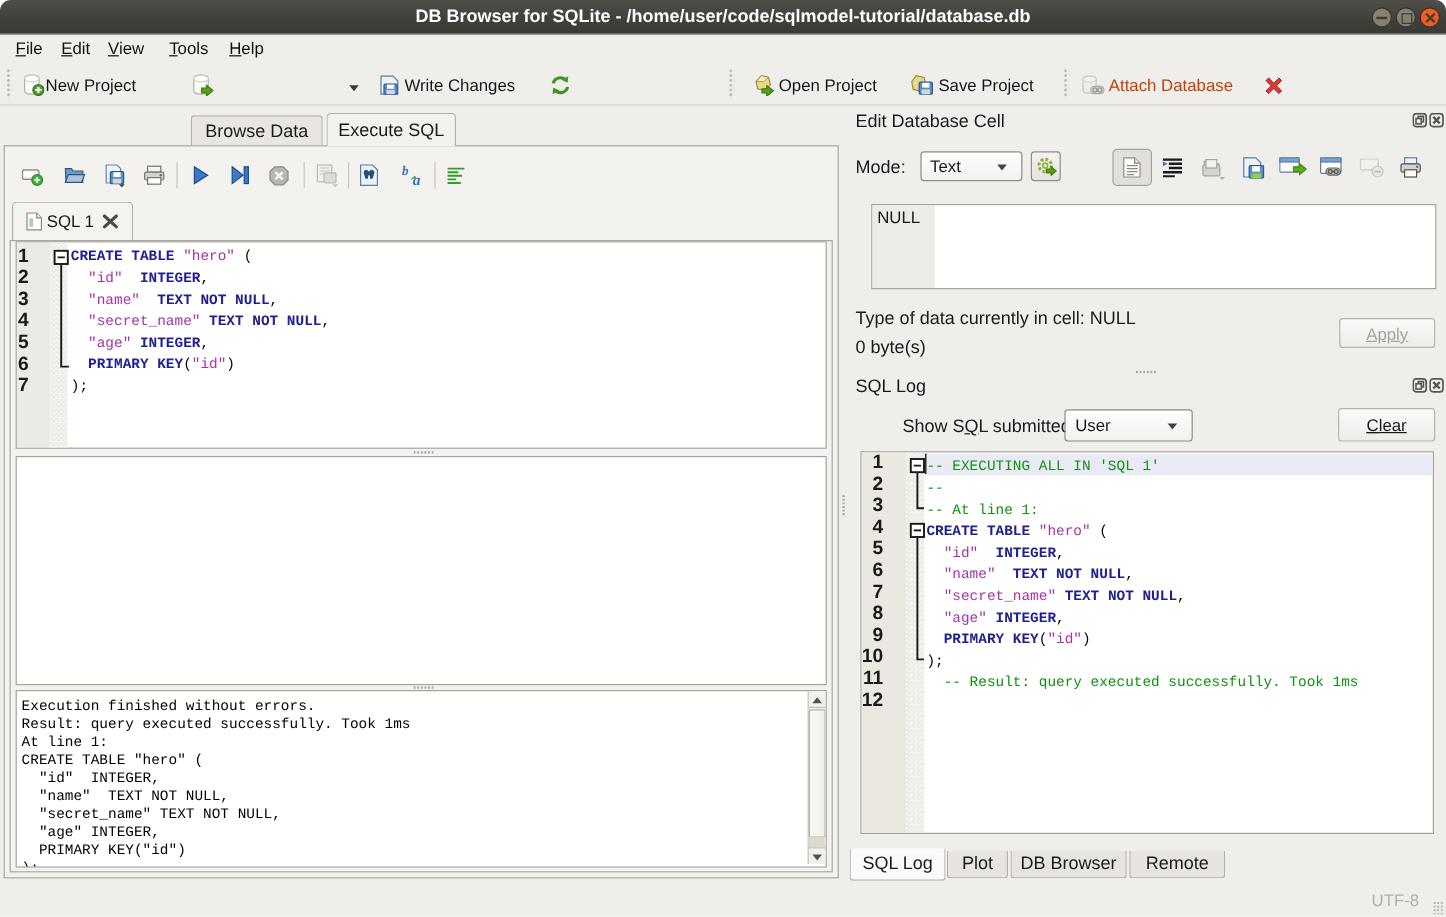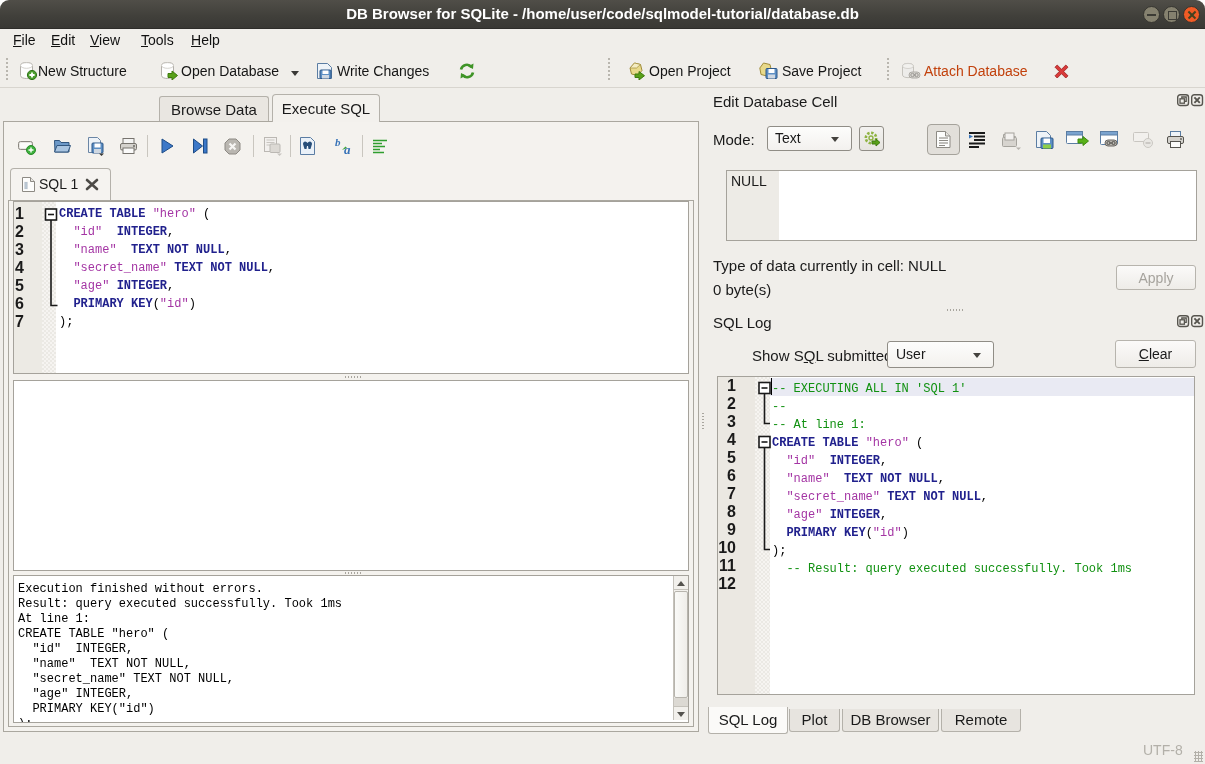--- a/index.html
+++ b/index.html
@@ -45,21 +45,21 @@
 .cmt { color:#119111; }
 .gutter { position:absolute; background:#eceae4; }
 .lnum { font-family:"Liberation Sans", sans-serif; font-weight:bold; font-size:16px; color:#1a1a1a; }
 .splitdots { position:absolute; width:18px; height:2px;
   background-image:radial-gradient(circle, #a8a59e 0.8px, transparent 1px);
   background-size:3px 2px; }
 
 .dock-title { position:absolute; font-size:15px; color:#1a1a1a; }
 .btnish { position:absolute; border:1px solid #908d86; border-radius:3px; background:linear-gradient(#fdfdfc,#f3f1ee); }
 .combo-arrow { position:absolute; width:0; height:0; border-left:4px solid transparent; border-right:4px solid transparent; border-top:5px solid #44423e; }
-.pushbtn { position:absolute; border:1px solid #b7b4ad; border-radius:3px; background:linear-gradient(#fbfaf9,#eeece8); font-size:14px; text-align:center; }
+.pushbtn { position:absolute; border:1px solid #b7b4ad; border-radius:3px; background:linear-gradient(#fbfaf9,#eeece8); font-size:14px; text-align:center;text-decoration:underline; }
 .tab-bottom { position:absolute; font-size:15px; color:#1a1a1a; text-align:center; }
 </style>
 </head>
 <body>
 <div id="win">
   <div id="titlebar">
     <div id="title-text">DB Browser for SQLite - /home/user/code/sqlmodel-tutorial/database.db</div>
     <div class="wbtn" id="btn-min"></div>
     <div class="wbtn" id="btn-max"></div>
     <div class="wbtn" id="btn-close"></div>
@@ -72,27 +72,26 @@
     <span style="left:191px"><u>H</u>elp</span>
   </div>
   <div id="toolbar">
     <div class="grip" style="left:5px;top:7px"></div>
     <svg class="abs" id="ic-newdb" style="left:19px;top:11px" width="18" height="19">
       <path d="M1.5 4.5c0-4 12-4 12 0v10c0 4-12 4-12 0z" fill="#fdfdfd" stroke="#b3b0aa"></path>
       <ellipse cx="7.5" cy="4.5" rx="6" ry="2.8" fill="#fff" stroke="#c9c6c0" stroke-width="0.8"></ellipse>
       <circle cx="13" cy="14" r="4.6" fill="#4b9e2f" stroke="#2f7218"></circle>
       <path d="M13 11.4v5.2M10.4 14h5.2" stroke="#fff" stroke-width="1.8"></path>
     </svg>
-    <div class="titem" style="left:38px">New Structure</div>
+    <div class="titem" style="left:38px">New Project</div>
     <svg class="abs" id="ic-opendb" style="left:160px;top:11px" width="18" height="19">
       <path d="M1.5 4.5c0-4 12-4 12 0v10c0 4-12 4-12 0z" fill="#fdfdfd" stroke="#b3b0aa"></path>
       <ellipse cx="7.5" cy="4.5" rx="6" ry="2.8" fill="#fff" stroke="#c9c6c0" stroke-width="0.8"></ellipse>
       <path d="M8 12.5h4V10l5.5 4.5L12 19v-2.5H8z" fill="#58a018" stroke="#3e7a0e"></path>
     </svg>
-    <div class="titem" style="left:181px">Open Database</div>
     <div class="abs" style="left:291px;top:21px;width:0;height:0;border-left:4px solid transparent;border-right:4px solid transparent;border-top:5px solid #3a3936"></div>
     <svg class="abs" id="ic-write" style="left:316px;top:12px" width="18" height="18">
       <path d="M1.5 1.5h10l4 4v11h-14z" fill="#eef3f8" stroke="#5b7da3"></path>
       <rect x="4" y="8" width="11" height="8.5" rx="1" fill="#5d8fc4" stroke="#2c5788"></rect>
       <rect x="6.5" y="8.5" width="6" height="3.5" fill="#fff"></rect>
       <rect x="6" y="13" width="7" height="3.5" fill="#cfd8e2"></rect>
     </svg>
     <div class="titem" style="left:337px">Write Changes</div>
     <svg class="abs" id="ic-revert" style="left:458px;top:12px" width="18" height="18">
       <path d="M3 7.5A6 6 0 0 1 13.5 5" fill="none" stroke="#3f9427" stroke-width="2.6"></path>

